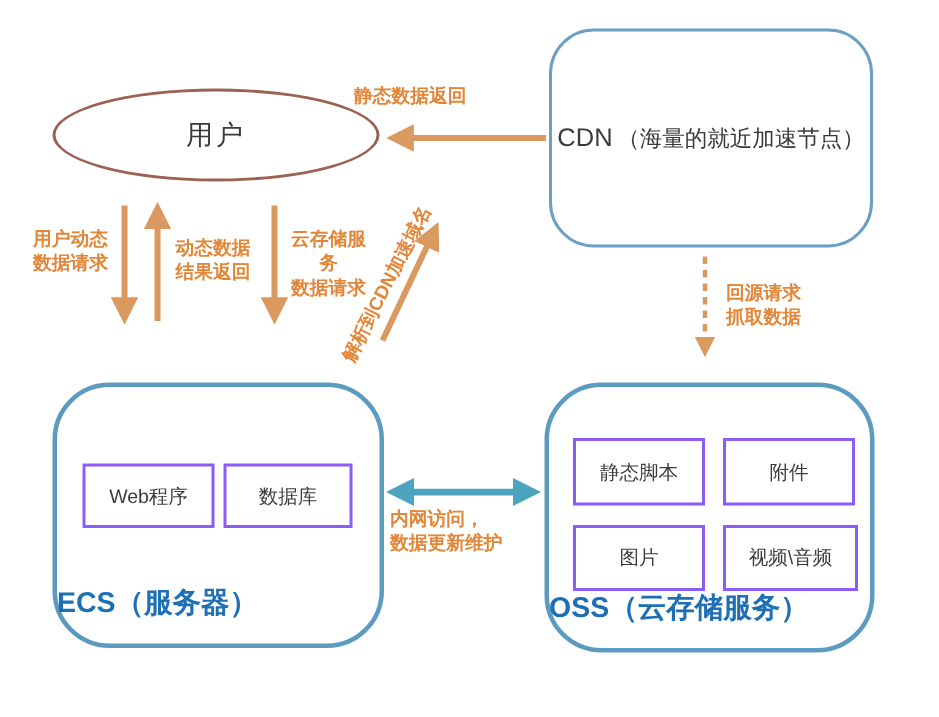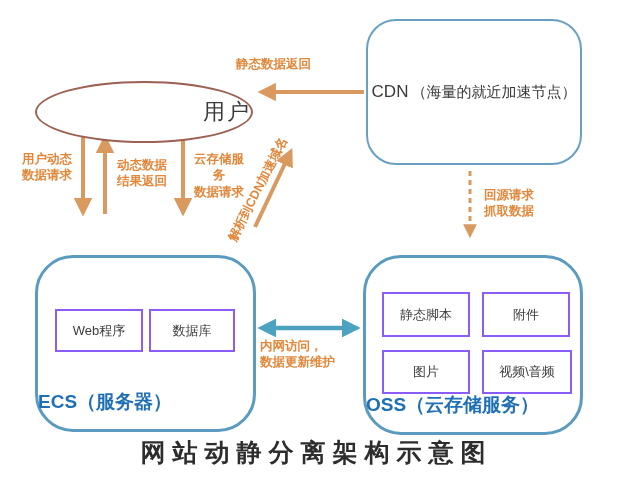--- a/index.html
+++ b/index.html
@@ -3,24 +3,24 @@
 <meta charset="utf-8">
 <style>
   html,body{margin:0;padding:0;background:#fff;}
   .stage{
     position:relative;width:626px;height:478px;background:#ffffff;overflow:hidden;
     font-family:"Liberation Sans","DejaVu Sans",sans-serif;
   }
   .abs{position:absolute;}
   
   .ellipse-user{
-    left:35px;top:81px;width:214px;height:58px;
+    left:35px;top:59px;width:214px;height:58px;
     border:2px solid #9c6152;border-radius:50%;
-    display:flex;align-items:center;justify-content:flex-end;
-    font-size:22px;color:#3a3a3a;letter-spacing:2px;background:#fff;
+    display:flex;align-items:center;justify-content:center;
+    font-size:18px;color:#3a3a3a;letter-spacing:2px;background:#fff;
   }
   .box-cdn{
     left:366px;top:19px;width:212px;height:142px;
     border:2px solid #6aa0c4;border-radius:30px;background:#fff;
     display:flex;flex-direction:row;align-items:center;justify-content:center;gap:3px;
   }
   .box-cdn .cdn-name{font-size:17px;color:#3a3a3a;}
   .box-cdn .cdn-sub{font-size:15px;color:#3a3a3a;}
   .big-box{
     border:3px solid #5b9bc0;border-radius:38px;background:#fff;
@@ -139,15 +139,14 @@
   </div>
   <div class="lbl lbl-origin">
     <span>回源请求</span>
     <span>抓取数据</span>
   </div>
   <div class="lbl lbl-intranet">
     <span>内网访问，</span>
     <span>数据更新维护</span>
   </div>
 
-  <div class="diagram-title">网站动静分离架构示意图</div>
 
 </div>
 
 </body></html>

